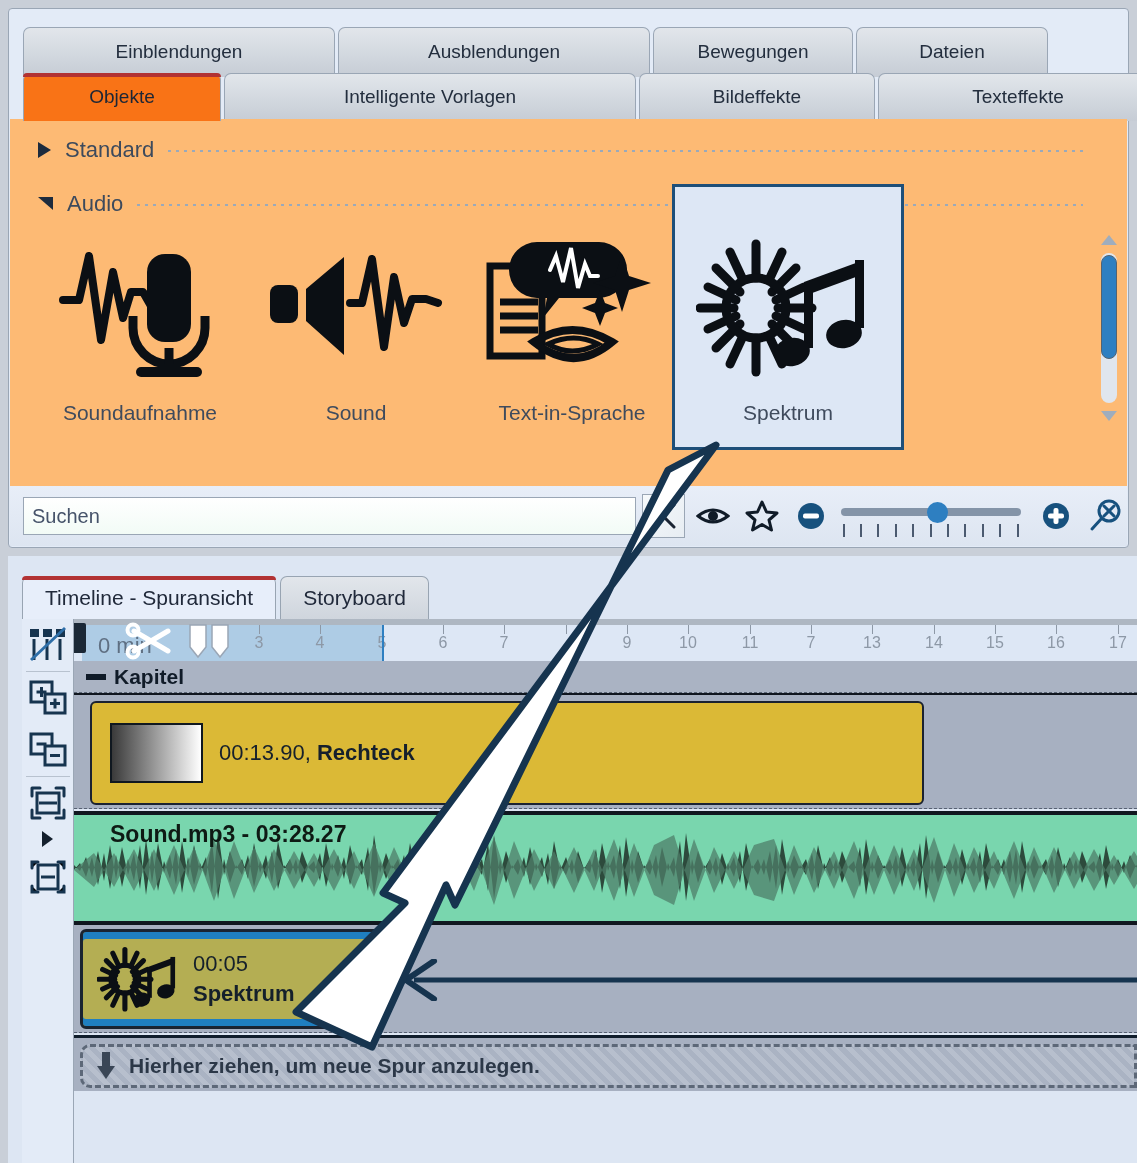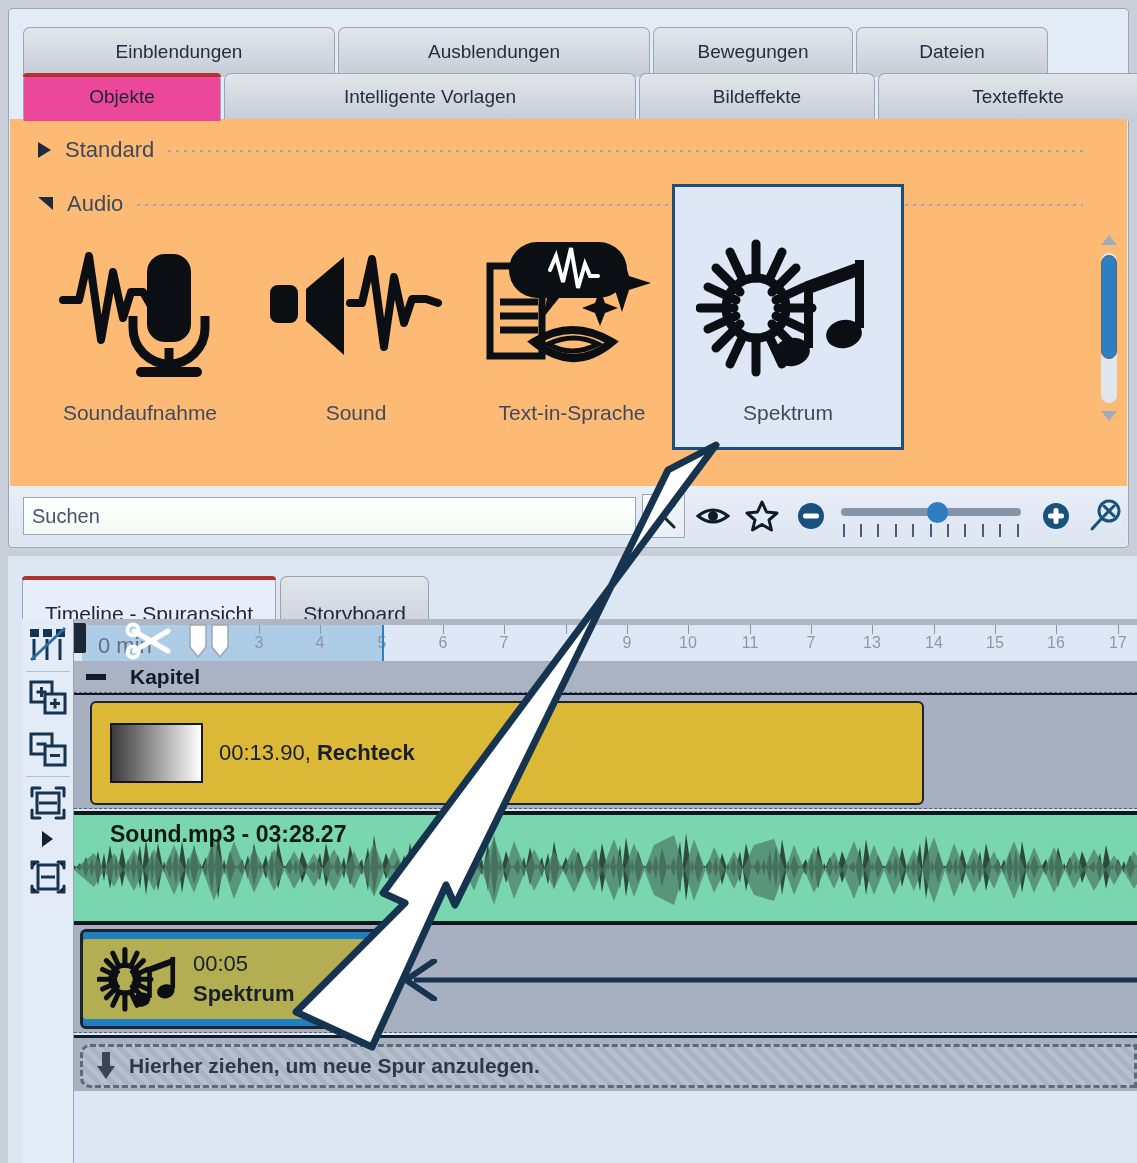--- a/index.html
+++ b/index.html
@@ -44,21 +44,21 @@
   .tab.w2 { width: 312px; }
   .tab.w3 { width: 200px; }
   .tab.w4 { width: 192px; }
 
   .tab.b1 { width: 198px; }
   .tab.b2 { width: 412px; }
   .tab.b3 { width: 236px; }
   .tab.b4 { width: 280px; }
 
   .tab.active {
-    background: #ec4899;
+    background: #f97316;
     border-color: #9aa6b5;
     color: #1c2636;
     z-index: 5;
   }
   .tab.active::before {
     content: "";
     position: absolute; left: -1px; right: -1px; top: -1px; height: 4px;
     background: #b23233;
     border-radius: 6px 6px 0 0;
   }
@@ -173,21 +173,21 @@
   }
 
   
   .bottom-panel {
     position: absolute; left: 8px; top: 556px; width: 1129px; height: 607px;
     background: #dde6f3;
   }
   .tl-tabs { position: absolute; left: 14px; top: 20px; display: flex; gap: 4px; }
   .tl-tab {
     position: relative;
-    height: 43px; line-height: 41px; padding: 16px 22px;
+    height: 43px; line-height: 41px; padding: 0 22px;
     font-size: 21px; color: #20293a;
     background: linear-gradient(to bottom,#e2e6eb,#cfd5dd);
     border: 1px solid #98a4b2; border-bottom: none;
     border-radius: 7px 7px 0 0; cursor: pointer; white-space: nowrap;
   }
   .tl-tab.active { background: #e7eefa; }
   .tl-tab.active::before {
     content:""; position:absolute; left:-1px; right:-1px; top:-1px; height:4px;
     background:#b23233; border-radius:6px 6px 0 0;
   }
@@ -219,21 +219,21 @@
   .playhead { position:absolute; top:6px; bottom:0; width:2px; background:#2e7fc1; }
   .ruler-marker {
     position:absolute; left:0; top:4px; width:12px; height:30px; background:#1b2836;
     border-radius:0 2px 2px 0;
   }
   .zero-label { position:absolute; left:24px; top:14px; font-size:22px; color:#5f6f82; }
 
   .chapter-bar {
     position:absolute; left:0; right:0; top:42px; height:32px;
     background:#aab3c3; border-bottom: 1px dashed #5a6575;
-    display:flex; align-items:center; gap:24px; padding-left:12px;
+    display:flex; align-items:center; gap:8px; padding-left:12px;
   }
   .chapter-minus { width:20px; height:6px; background:#101b28; }
   .chapter-label { font-size:21px; font-weight:bold; color:#101b28; }
 
   .track { position:absolute; left:0; right:0; background:#a7b0c1; border-top:2px solid #10161f; }
   .track.dashed-bottom { border-bottom: 1px dashed #566072; }
   .track-1 { top:74px; height:116px; }
   .track-2 { top:192px; height:110px; }
   .track-3 { top:304px; height:110px; }
   .track-4 { top:416px; height:56px; border-top:3px solid #101d2c; }

